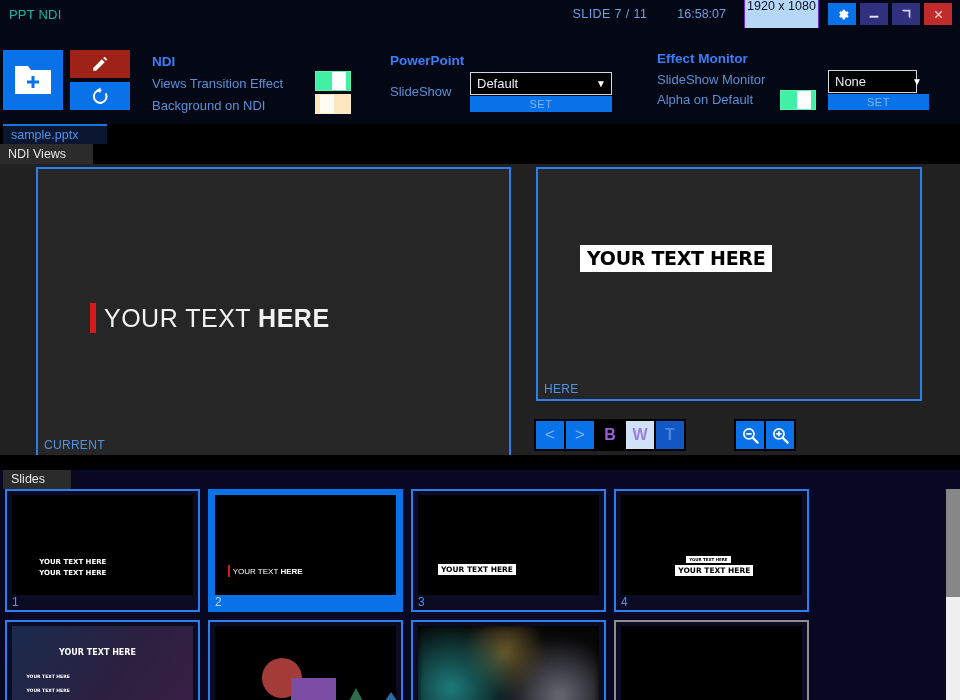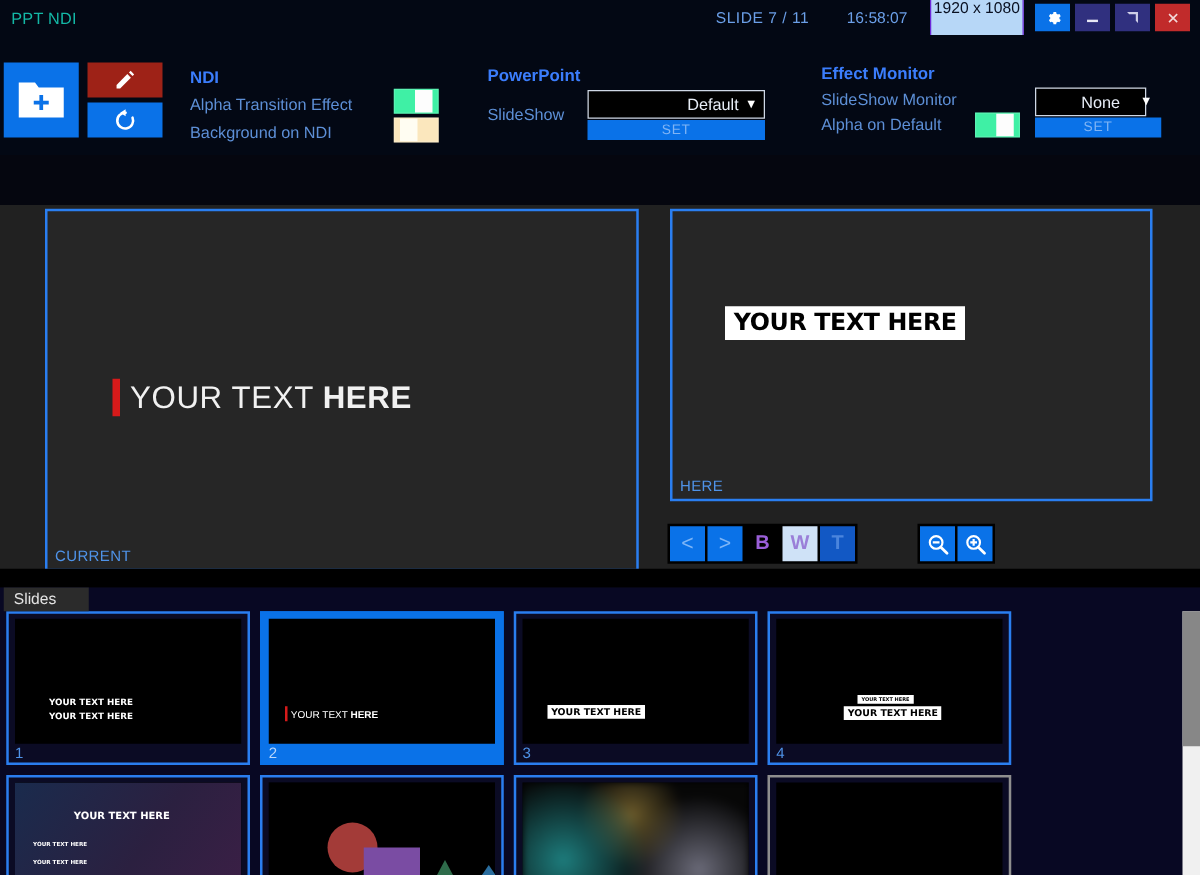--- a/index.html
+++ b/index.html
@@ -60,21 +60,20 @@
   .toggle.on { background: #3ff0a5; justify-content: flex-end; padding-right: 4px; }
   .toggle.on .knob { background: #fdfdfd; }
   .toggle.off { background: #fbe7bd; justify-content: flex-start; padding-left: 4px; }
   .toggle.off .knob { background: #fffdf2; }
 
   .sel {
     position: absolute; height: 23px; background: #000; border: 1px solid #cfd8e6;
     color: #e8eef8; font-size: 13px; padding: 0 20px 0 6px; line-height: 21px;
     cursor: pointer; appearance: none; -webkit-appearance: none;
     font-family: "Liberation Sans", sans-serif;
-    text-align: right;
   }
   .sel-arrow { position: absolute; pointer-events: none; color: #fff; font-size: 10px; }
   .setbtn {
     position: absolute; height: 16px; background: #0a72e8; color: #7fb4f5;
     font-size: 11px; text-align: center; line-height: 16px; letter-spacing: .6px; cursor: pointer;
   }
 
   
   .tab-row { position: absolute; left: 0; top: 124px; width: 960px; height: 40px; background: #000; }
   .tab-top {
@@ -219,21 +218,21 @@
       </svg>
     </div>
     <div class="icon-reload">
       <svg width="19" height="19" viewBox="0 0 24 24">
         <path d="M12 4 A8 8 0 1 0 19 9" stroke="#fff" stroke-width="2.6" fill="none" stroke-linecap="round"></path>
         <path d="M12 0.5 L12 7.5 L6.5 4 Z" fill="#fff"></path>
       </svg>
     </div>
 
     <div class="grp-head" style="left:152px; top:26px;">NDI</div>
-    <div class="grp-lbl" style="left:152px; top:48px;">Alpha Transition Effect</div>
+    <div class="grp-lbl" style="left:152px; top:48px;">Views Transition Effect</div>
     <div class="grp-lbl" style="left:152px; top:70px;">Background on NDI</div>
     <div class="toggle on" style="left:315px; top:43px;">
         <span class="knob"></span>
       </div>
     <div class="toggle off" style="left:315px; top:66px;">
         <span class="knob"></span>
       </div>
 
     <div class="grp-head" style="left:390px; top:25px;">PowerPoint</div>
     <div class="grp-lbl" style="left:390px; top:56px;">SlideShow</div>
@@ -249,20 +248,24 @@
     <div class="toggle on" style="left:780px; top:62px;">
         <span class="knob"></span>
       </div>
     <select class="sel" style="left:828px; top:42px; width:89px;">
       <option>None</option>
     </select>
     <div class="sel-arrow" style="left:912px; top:48px;">▼</div>
     <div class="setbtn" style="left:828px; top:66px; width:101px;">SET</div>
   </div>
 
+  <div class="tab-row">
+    <div class="tab-top">sample.pptx</div>
+    <div class="tab-sub">NDI Views</div>
+  </div>
 
   <div class="ndi-area">
 
     <div class="preview pv-current">
       <div class="slide-line-cur">
         <span class="redbar"></span>
         <span class="cur-text"><span>YOUR TEXT </span><b>HERE</b></span>
       </div>
       <div class="pv-tag">CURRENT</div>
     </div>

